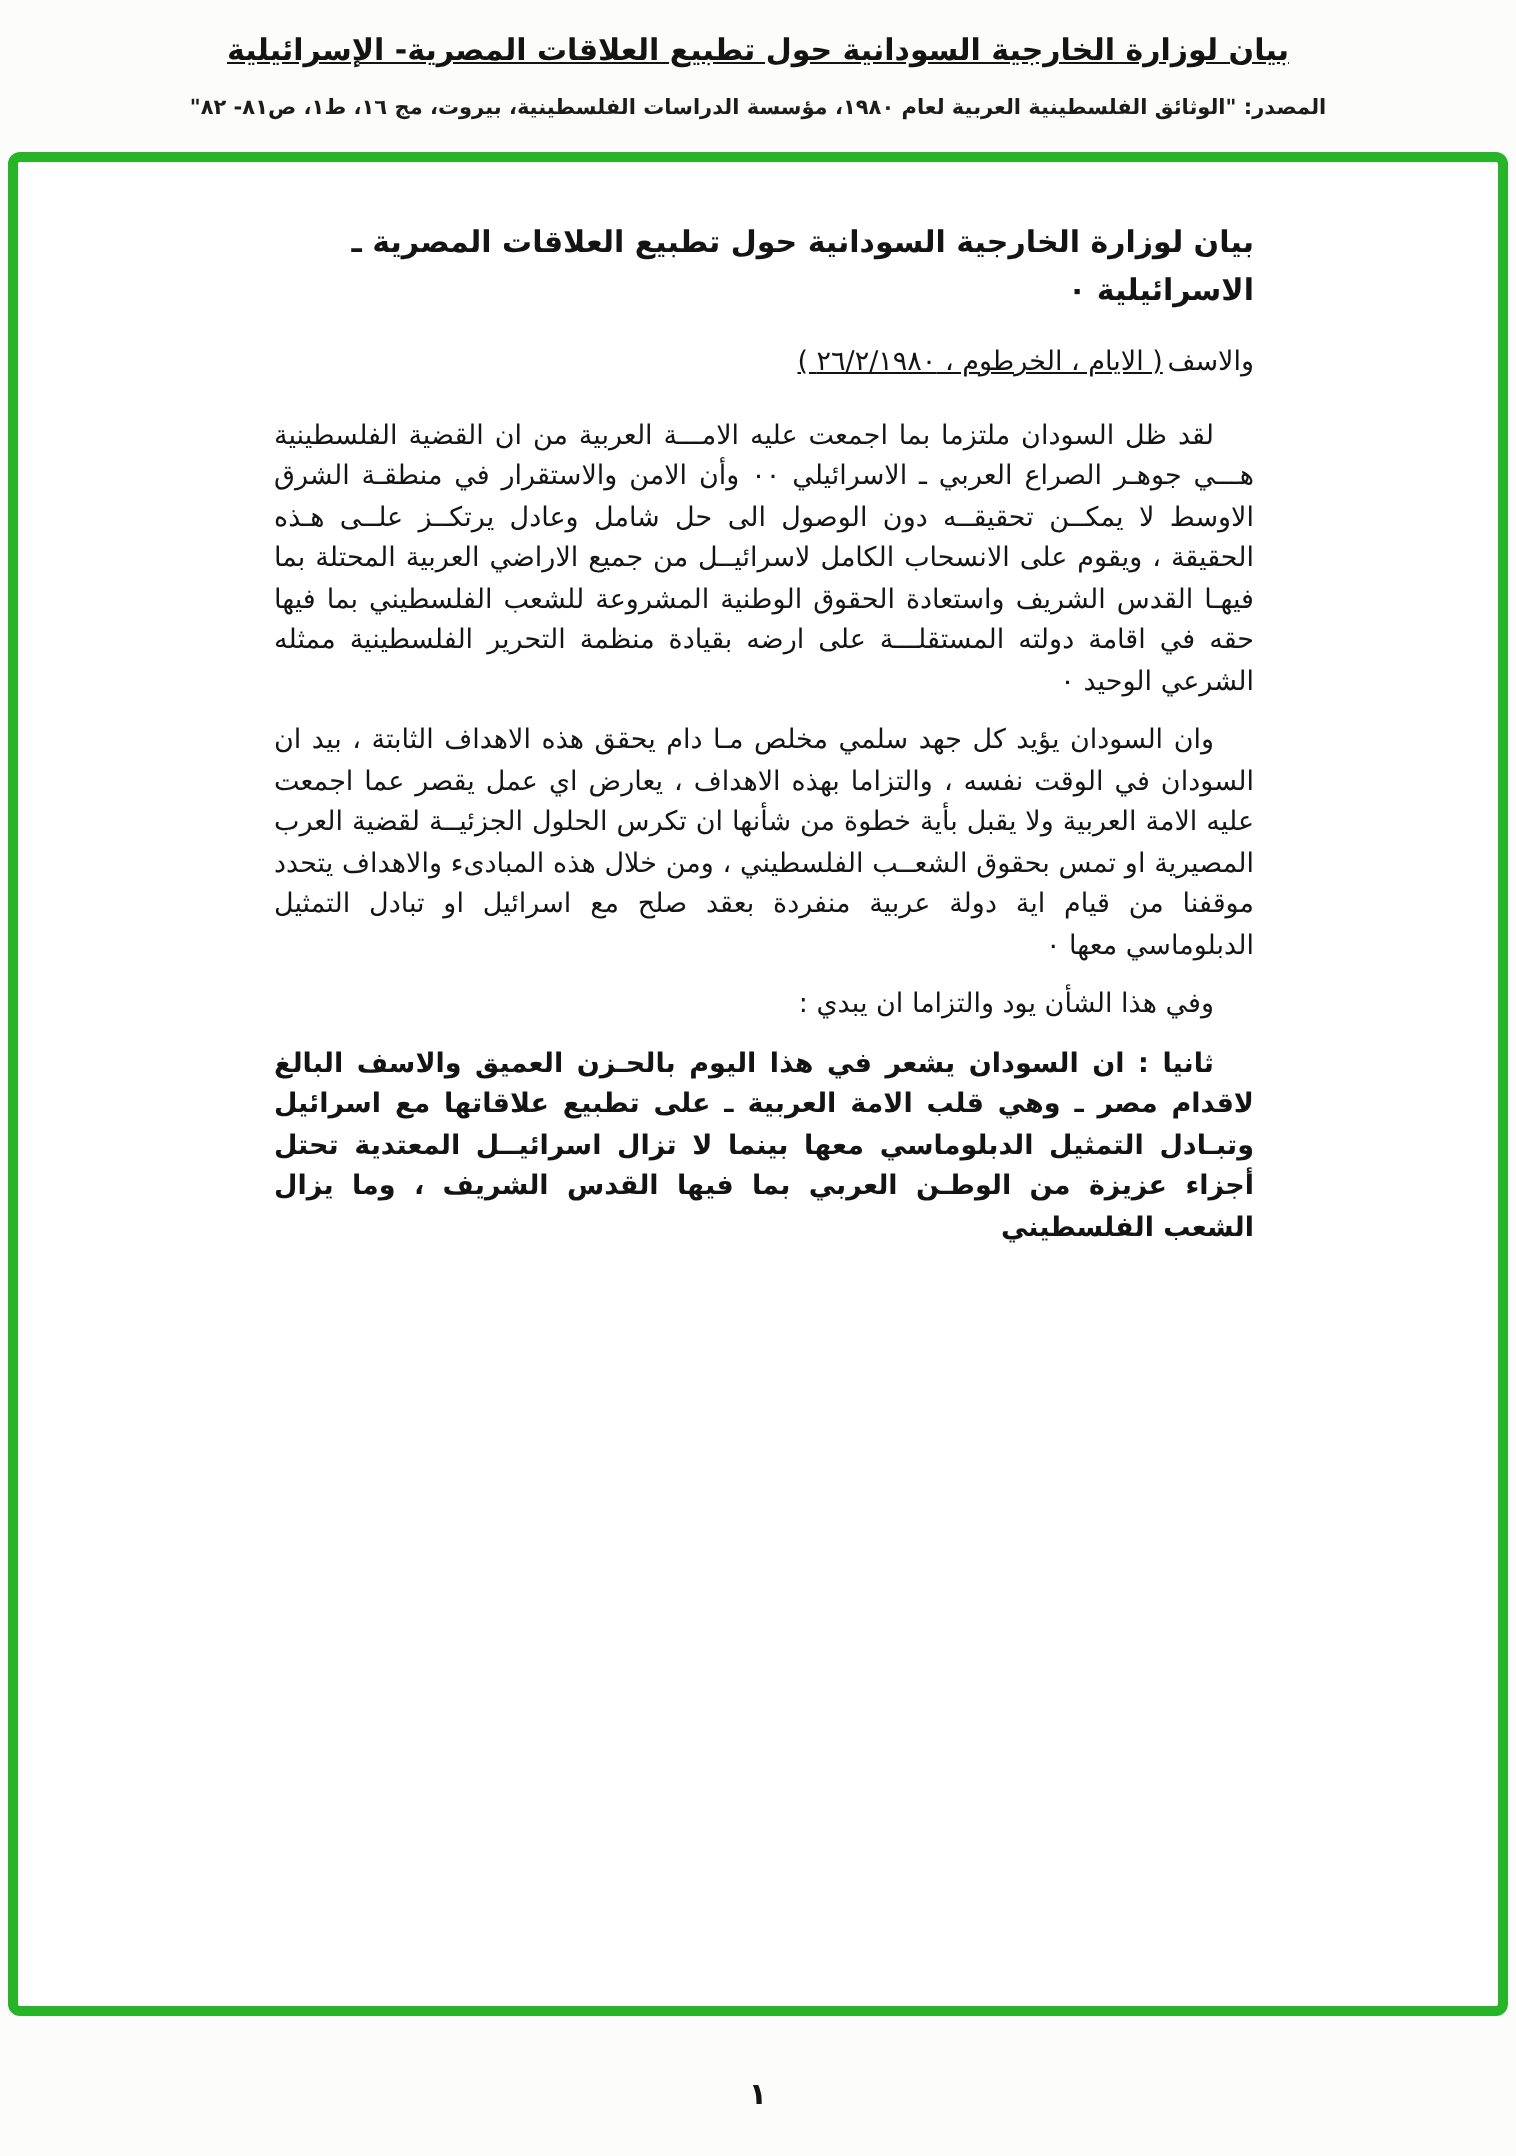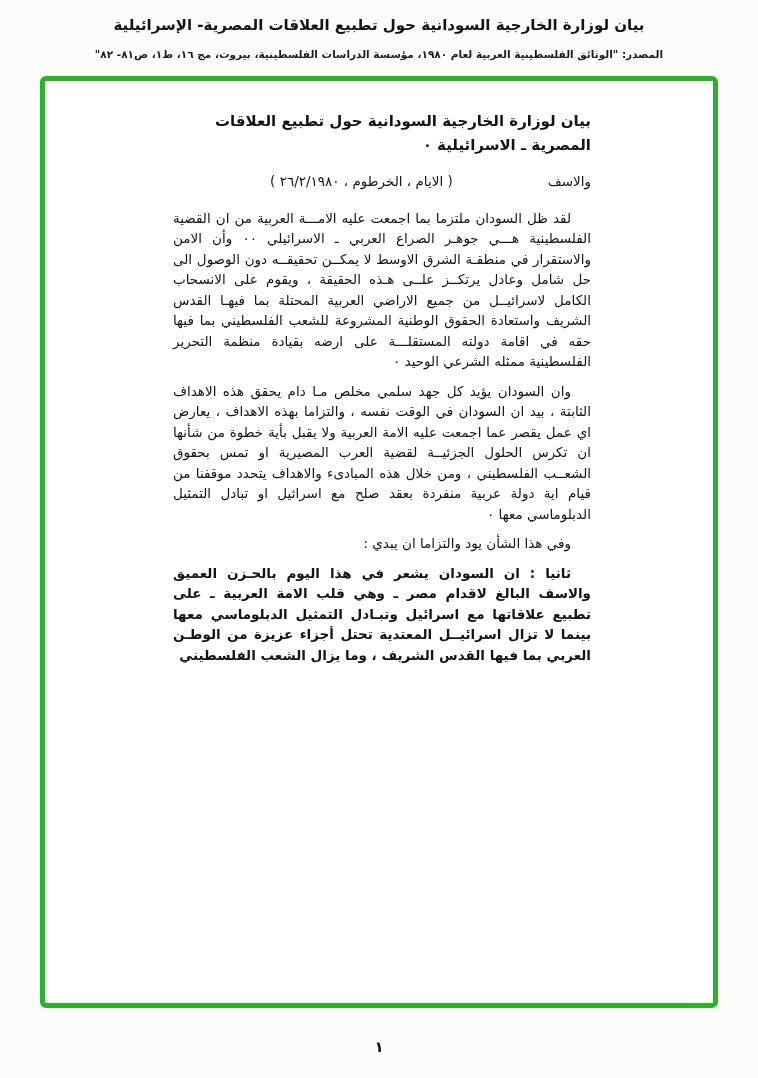--- a/index.html
+++ b/index.html
@@ -22,32 +22,33 @@
   
   .top-header {
     direction: rtl;
     text-align: center;
     padding-top: 15px;
   }
   .header-title {
     font-weight: bold;
     font-size: 15px;
     line-height: 20px;
+    text-decoration: underline;
   }
   .header-source {
     font-weight: bold;
     font-size: 10.5px;
     margin-top: 13px;
     color: #1c1c1c;
   }
 
   
   .green-frame {
     margin: 16px auto 0 auto;
-    width: 678px;
+    width: 750px;
     height: 932px;
     border: 5px solid #28b428;
     border-radius: 6px;
     background: #ffffff;
     overflow: hidden;
   }
 
   
   .content {
     direction: rtl;
@@ -65,23 +66,23 @@
   }
   .dateline {
     display: flex;
     align-items: flex-start;
     margin: 0 0 16px 0;
   }
   .dateline .city {
     white-space: nowrap;
   }
   .dateline .source {
-    margin-right: 95px;
     width: 185px;
-    text-align: right;
+    text-align: left;
+    text-decoration: underline;
   }
   .para {
     margin: 0 0 9px 0;
     text-indent: 20px;
   }
   .para:last-child { margin-bottom: 0; font-weight: bold; }
 
   
   .page-number {
     position: absolute;

